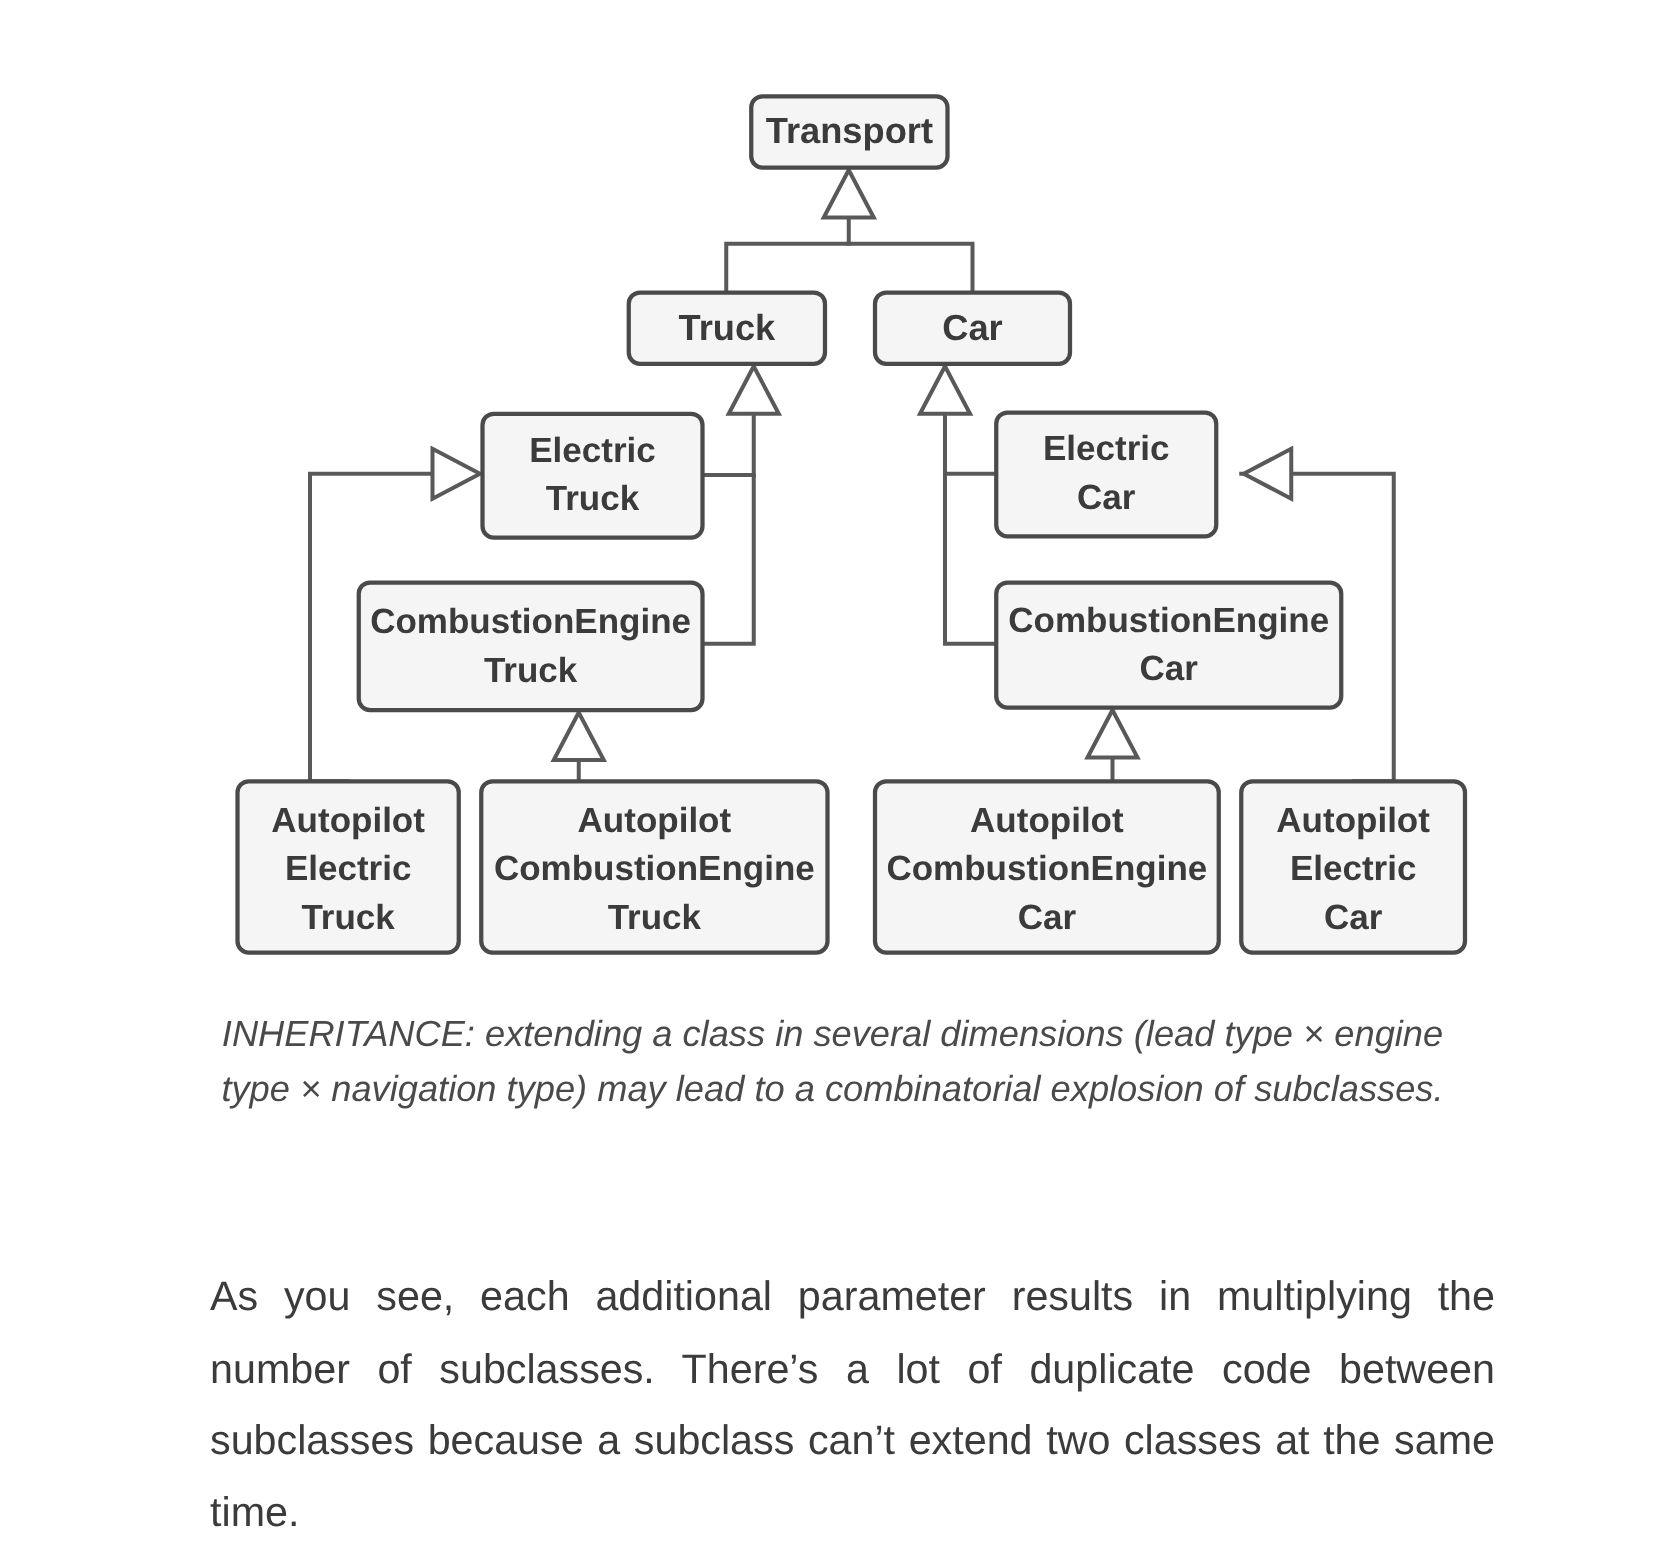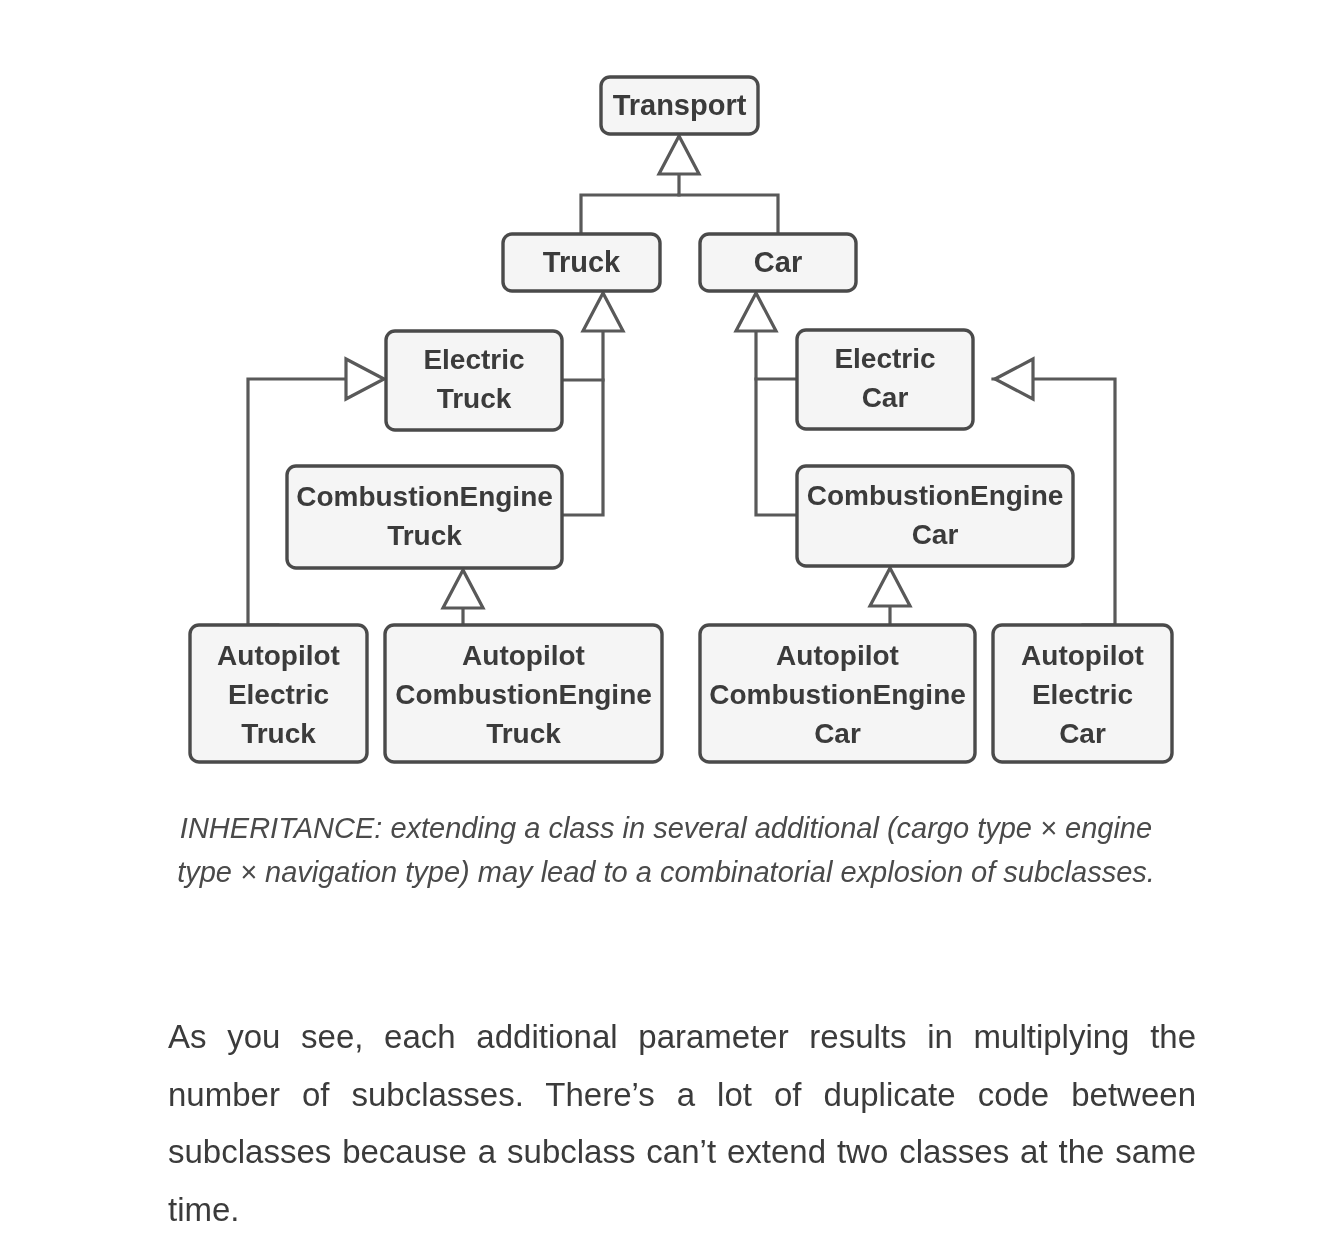--- a/index.html
+++ b/index.html
@@ -182,17 +182,17 @@
       <g class="uml-box">
         <rect x="993" y="625" width="179" height="137" rx="9" ry="9"></rect>
         <text x="1082.5" y="658" font-size="28">Autopilot</text>
         <text x="1082.5" y="697" font-size="28">Electric</text>
         <text x="1082.5" y="736" font-size="28">Car</text>
       </g>
 
     </svg>
   </div>
 
-  <div class="caption">INHERITANCE: extending a class in several additional (cargo type × engine type × navigation type) may lead to a combinatorial explosion of subclasses.</div>
+  <div class="caption">INHERITANCE: extending a class in several dimensions (lead type × engine type × navigation type) may lead to a combinatorial explosion of subclasses.</div>
 
   <div class="body-text">As you see, each additional parameter results in multiplying the number of subclasses. There’s a lot of duplicate code between subclasses because a subclass can’t extend two classes at the same time.</div>
 
 </div>
 
 </body></html>

